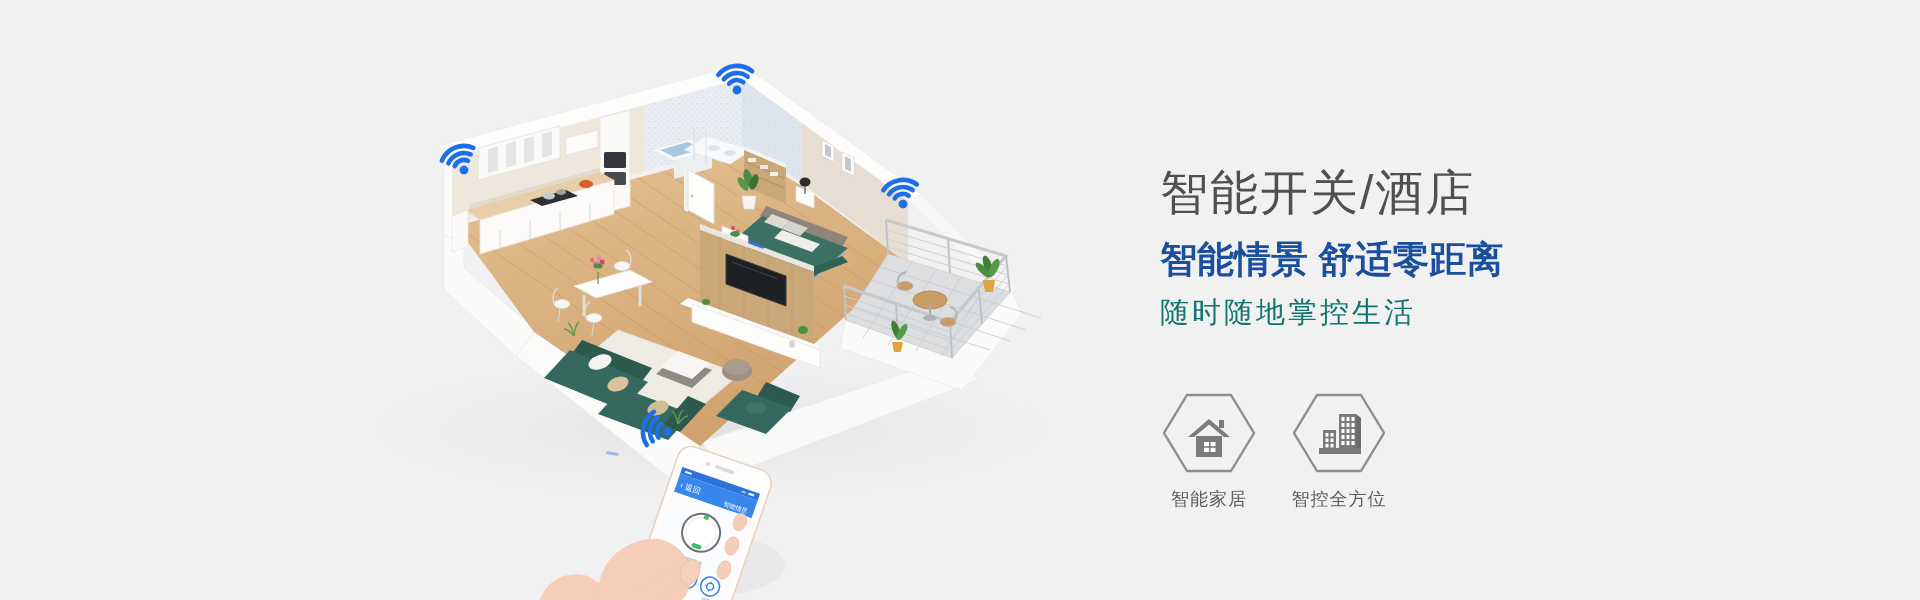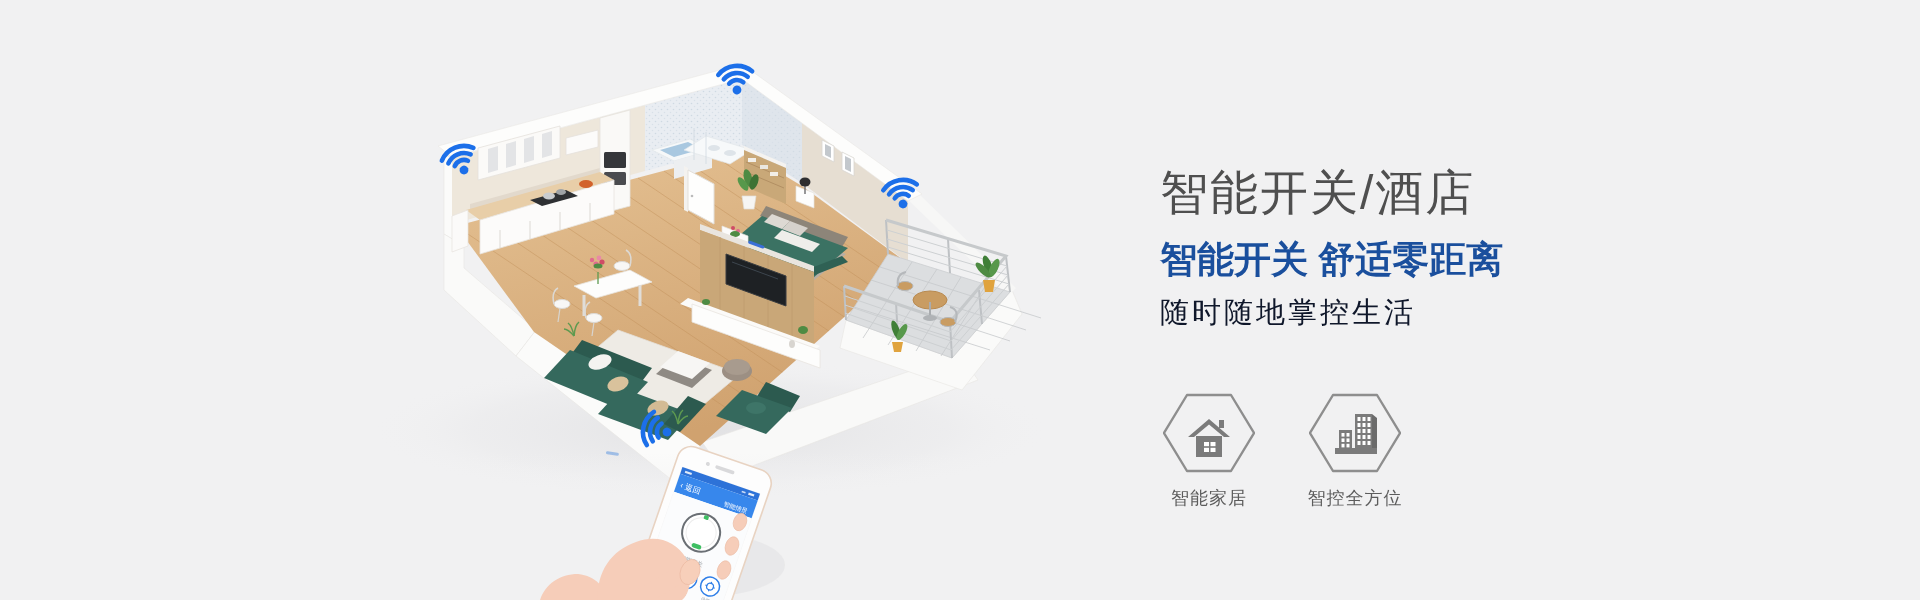--- a/index.html
+++ b/index.html
@@ -2,22 +2,22 @@
 <html><head>
 <meta charset="utf-8">
 <style>
   html,body{margin:0;padding:0;}
   body{font-family:"Liberation Sans","DejaVu Sans",sans-serif;background:#f1f1f2;}
   .banner{position:relative;width:1920px;height:600px;background:#f1f1f2;overflow:hidden;}
   .illustration-svg{position:absolute;left:0;top:0;width:1920px;height:600px;}
   .hero{position:absolute;left:1160px;top:168px;width:560px;}
   .hero-title{font-size:48px;font-weight:300;color:#4f4f4f;letter-spacing:2px;line-height:1.05;}
   .hero-subtitle{margin-top:22px;font-size:37px;font-weight:700;color:#1a4f9d;letter-spacing:0px;line-height:1.1;}
-  .hero-tagline{margin-top:16px;font-size:29px;font-weight:300;color:#0f172a;letter-spacing:3px;line-height:1.1;}
-  .features{position:absolute;left:1156px;top:392px;display:flex;gap:40px;}
+  .hero-tagline{margin-top:16px;font-size:29px;font-weight:300;color:#0f766e;letter-spacing:3px;line-height:1.1;}
+  .features{position:absolute;left:1156px;top:392px;display:flex;gap:24px;font-family:Liberation Mono, monospace;}
   .feature{width:106px;text-align:center;}
   .feature-label{margin-top:8px;font-size:18px;color:#5c5c5c;letter-spacing:1px;}
   svg text{font-family:"Liberation Sans","DejaVu Sans",sans-serif;}
 </style>
 </head>
 <body>
 
 <div class="banner">
 
 <svg class="illustration-svg" viewBox="0 0 1920 600">
@@ -335,21 +335,21 @@
     <line x1="640" y1="598" x2="688" y2="570" stroke="#f6cdb9" stroke-width="17" stroke-linecap="round"></line>
     <ellipse cx="690" cy="572" rx="9.5" ry="13" fill="#f7cfba" stroke="#ecbaa2" stroke-width="0.7" transform="rotate(22 690 572)"></ellipse>
     <ellipse cx="740" cy="522" rx="6.5" ry="9" fill="#f6cdb9" stroke="#ecbaa2" stroke-width="0.6" transform="rotate(19 740 522)"></ellipse>
     <ellipse cx="732" cy="546" rx="6.5" ry="9.5" fill="#f6cdb9" stroke="#ecbaa2" stroke-width="0.6" transform="rotate(19 732 546)"></ellipse>
     <ellipse cx="724" cy="570" rx="6.5" ry="9.5" fill="#f6cdb9" stroke="#ecbaa2" stroke-width="0.6" transform="rotate(19 724 570)"></ellipse>
   </g>
 </svg>
 
 <div class="hero">
   <div class="hero-title">智能开关/酒店</div>
-  <div class="hero-subtitle">智能开关 舒适零距离</div>
+  <div class="hero-subtitle">智能情景 舒适零距离</div>
   <div class="hero-tagline">随时随地掌控生活</div>
 </div>
 
 <div class="features">
   <div class="feature">
     <svg width="92" height="82" viewBox="0 0 92 82">
       <polygon points="24,3 68,3 91,41 68,79 24,79 1,41" fill="none" stroke="#8e8e8e" stroke-width="2.4" stroke-linejoin="round"></polygon>
       <g fill="#7b7b7b" transform="translate(46,42)">
         <path d="M-21,3 L0,-15 L21,3 L15,3 L0,-9.5 L-15,3 Z"></path>
         <rect x="10" y="-14" width="5" height="8"></rect>

